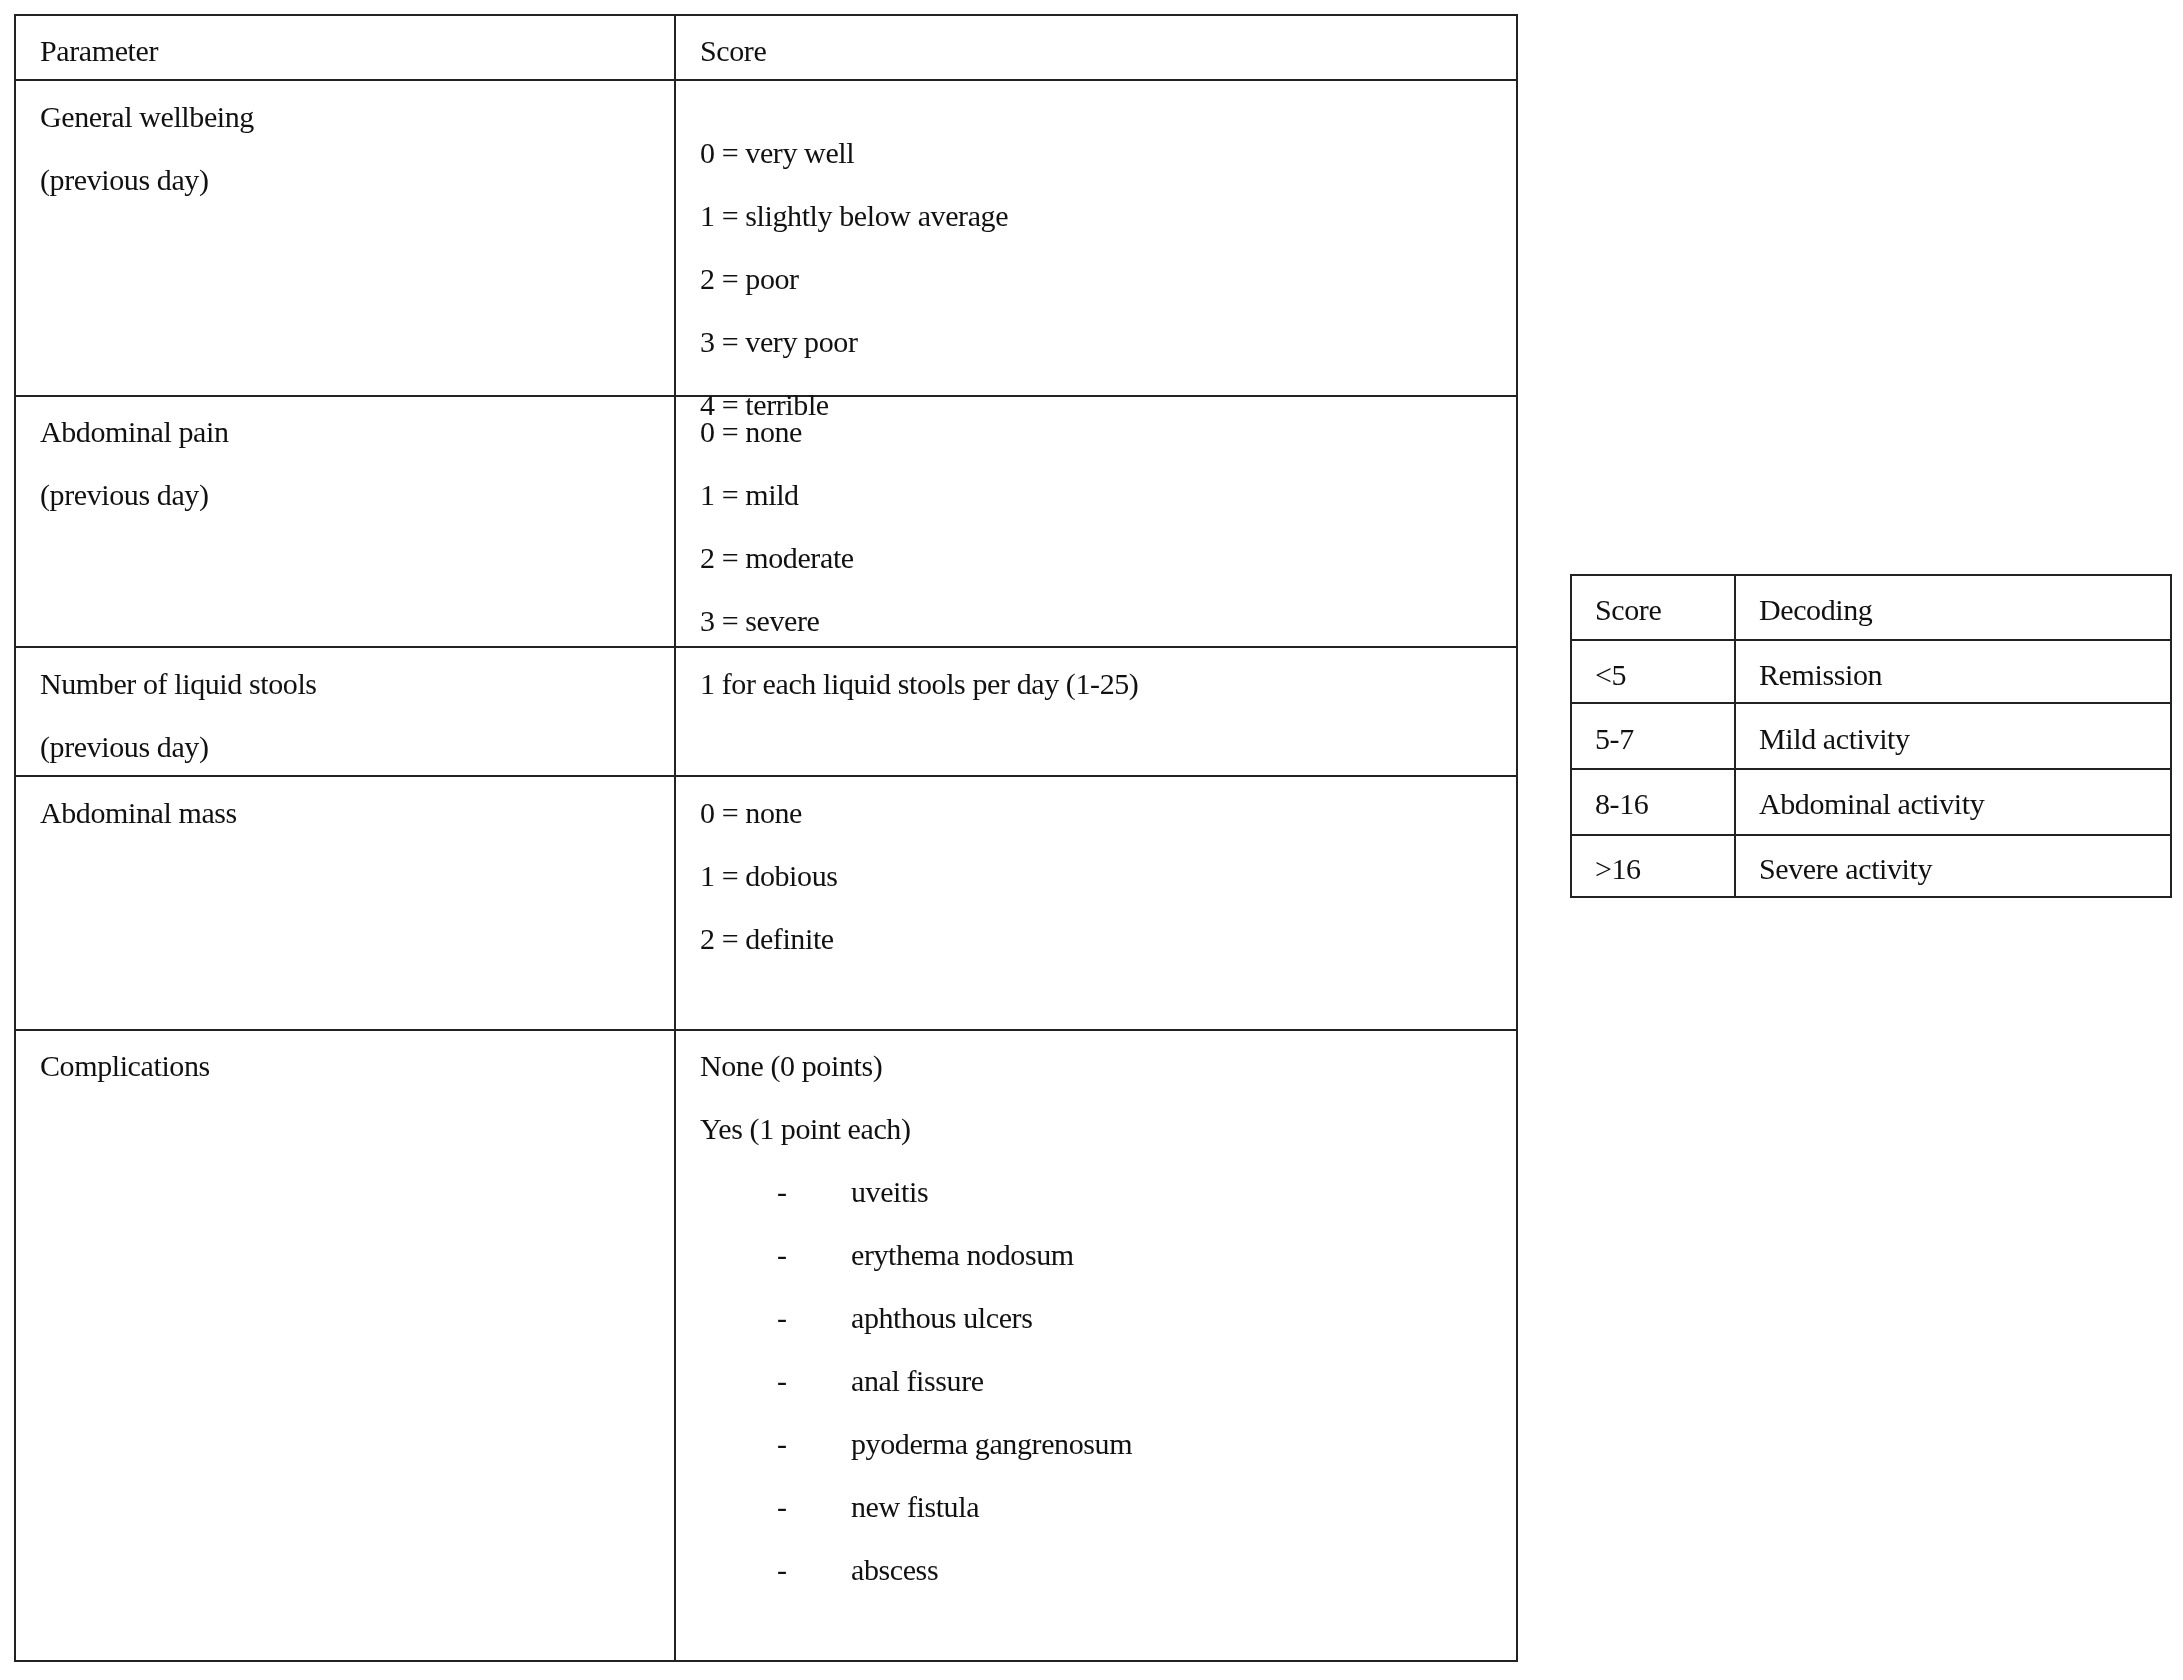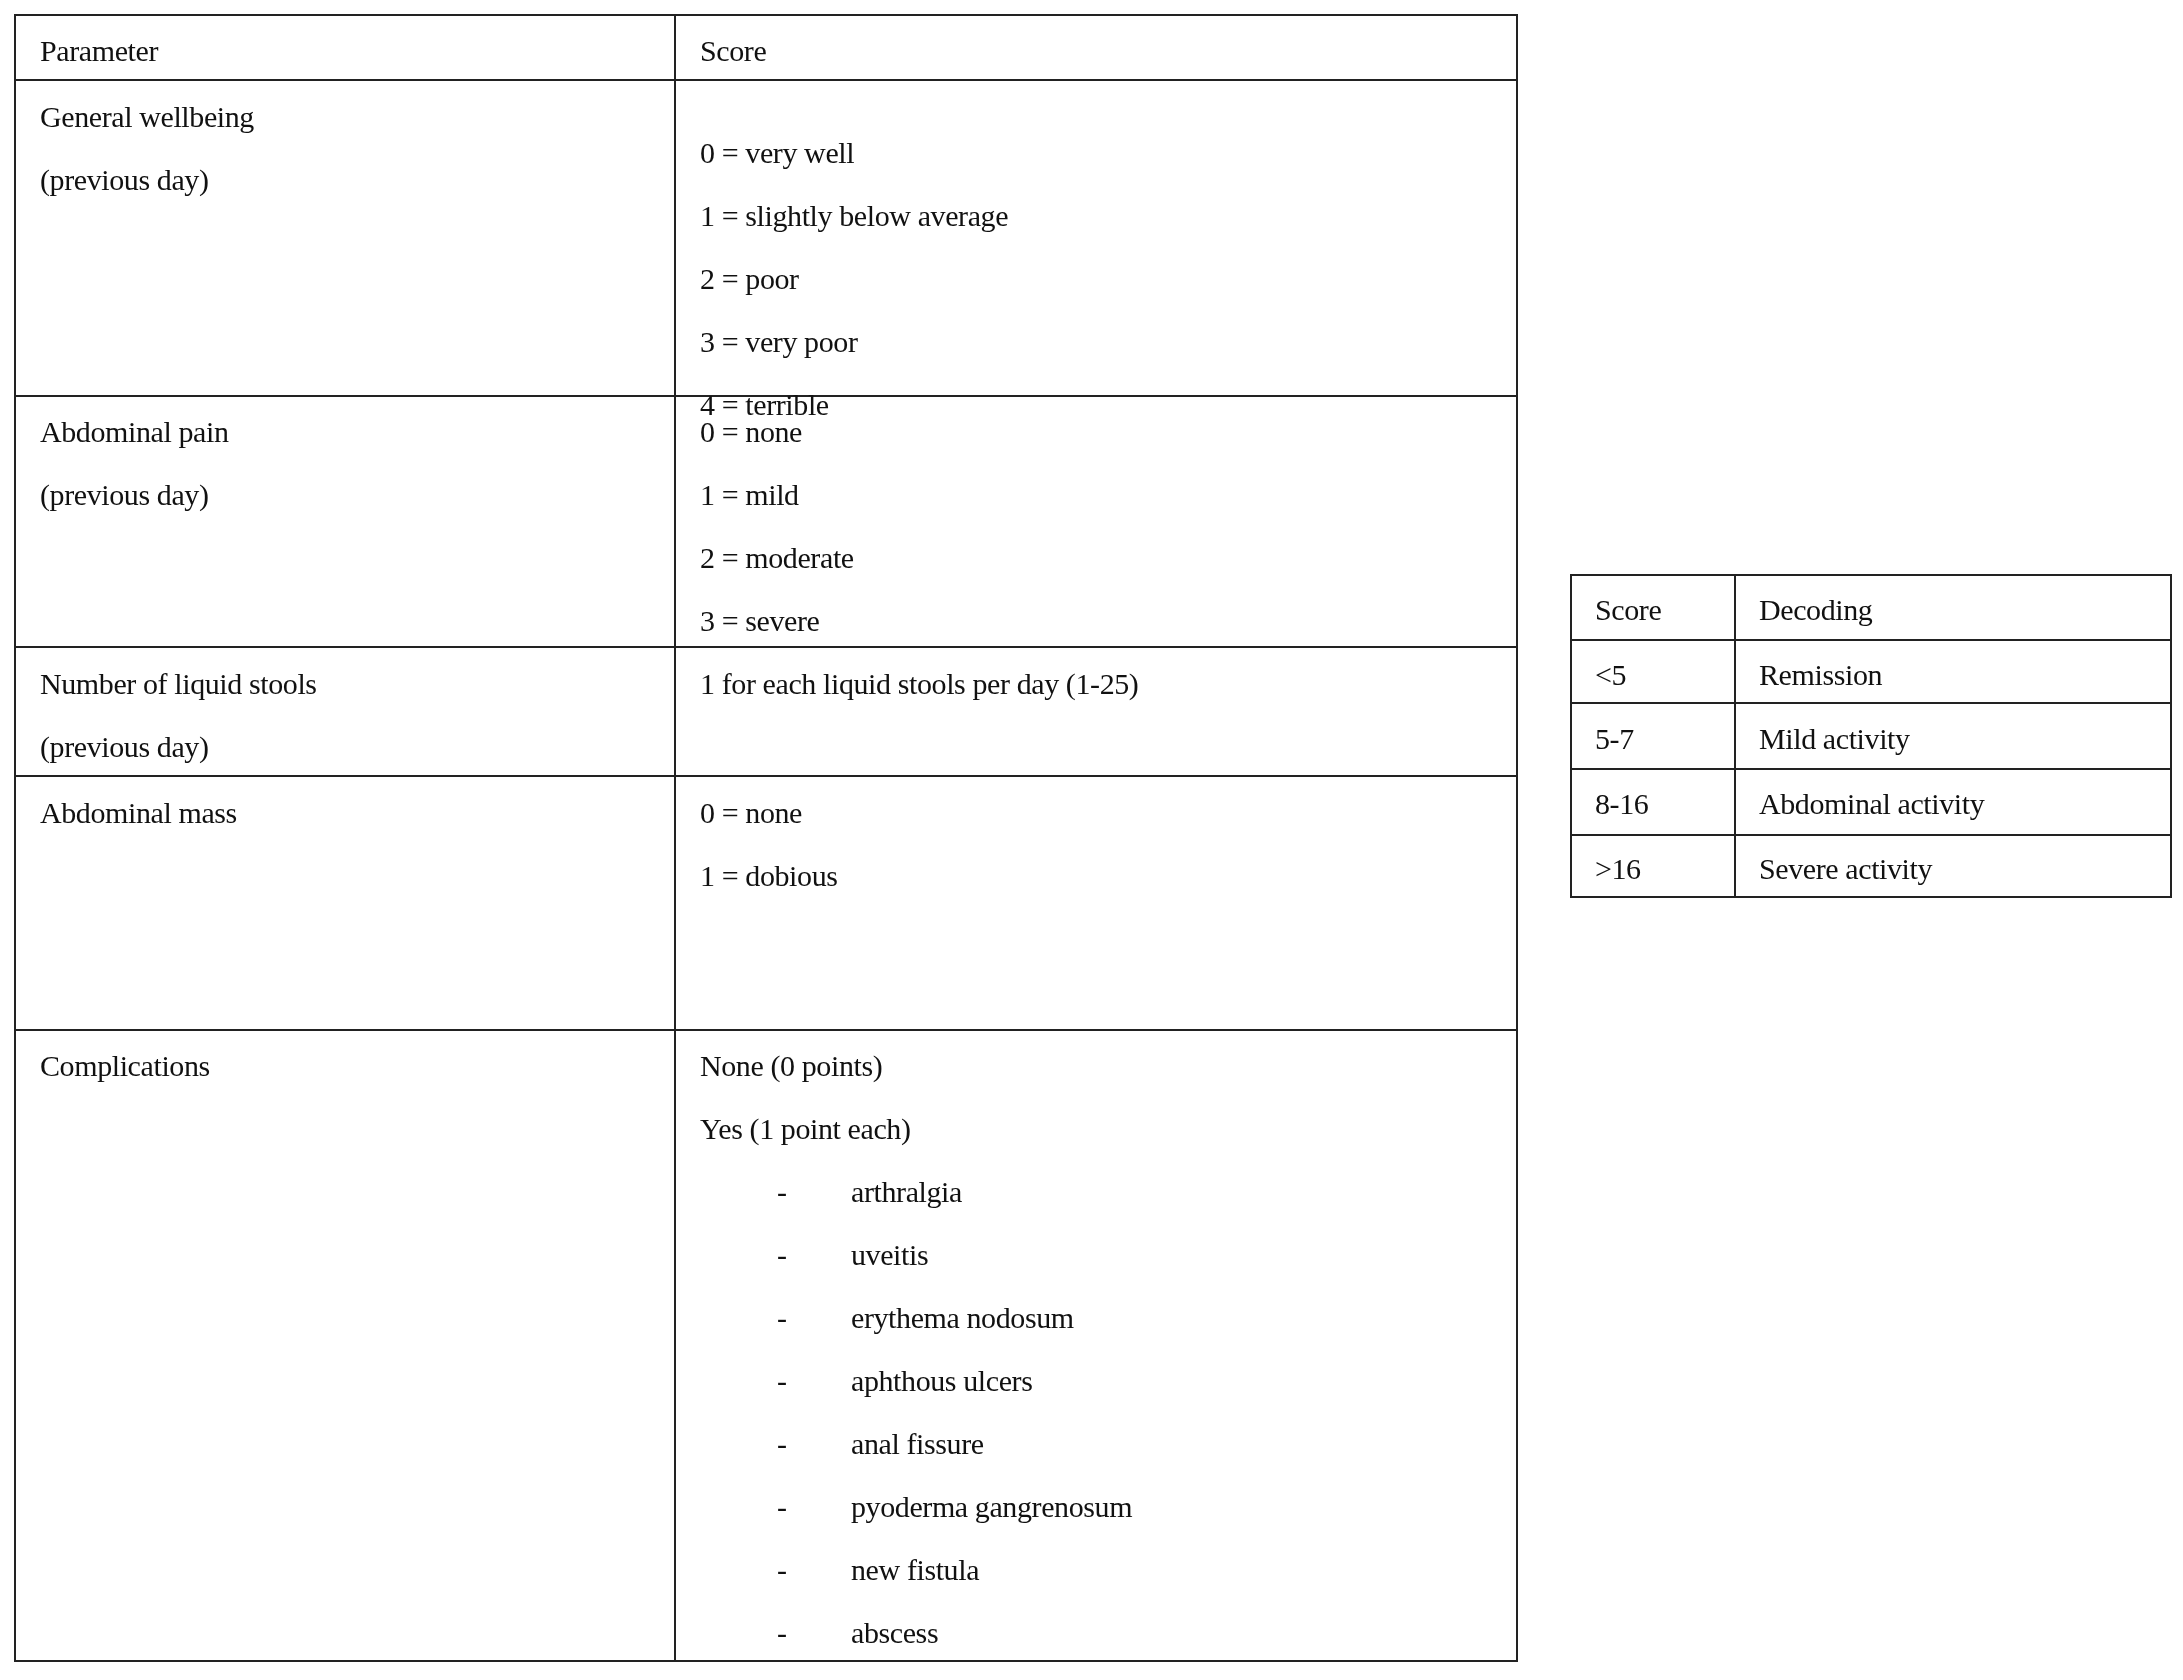--- a/index.html
+++ b/index.html
@@ -65,31 +65,31 @@
 <div class="txt lines" style="left:700px; top:652px;">
   <div>1 for each liquid stools per day (1-25)</div>
 </div>
 
 <div class="txt lines" style="left:40px; top:781px;">
   <div>Abdominal mass</div>
 </div>
 <div class="txt lines" style="left:700px; top:781px;">
   <div>0 = none</div>
   <div>1 = dobious</div>
+  <div>2 = definite</div>
 </div>
 
 <div class="txt lines" style="left:40px; top:1034px;">
   <div>Complications</div>
 </div>
 <div class="txt lines" style="left:700px; top:1034px;">
   <div>None (0 points)</div>
   <div>Yes (1 point each)</div>
 </div>
 <div class="txt lines" style="left:777px; top:1160px;">
-  <div><span class="dash">-</span><span>arthralgia</span></div>
   <div><span class="dash">-</span><span>uveitis</span></div>
   <div><span class="dash">-</span><span>erythema nodosum</span></div>
   <div><span class="dash">-</span><span>aphthous ulcers</span></div>
   <div><span class="dash">-</span><span>anal fissure</span></div>
   <div><span class="dash">-</span><span>pyoderma gangrenosum</span></div>
   <div><span class="dash">-</span><span>new fistula</span></div>
   <div><span class="dash">-</span><span>abscess</span></div>
 </div>
 
 <div class="tbl" style="left:1570px; top:574px; width:602px; height:324px;"></div>

